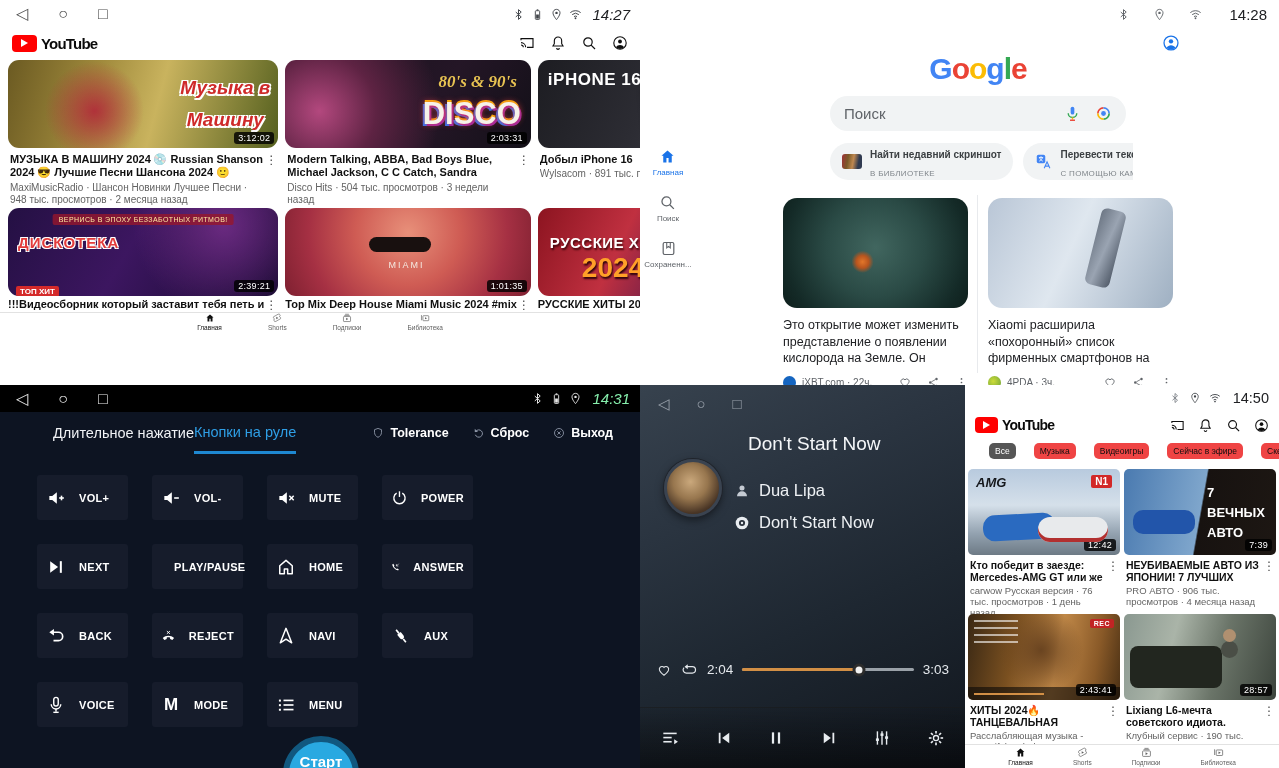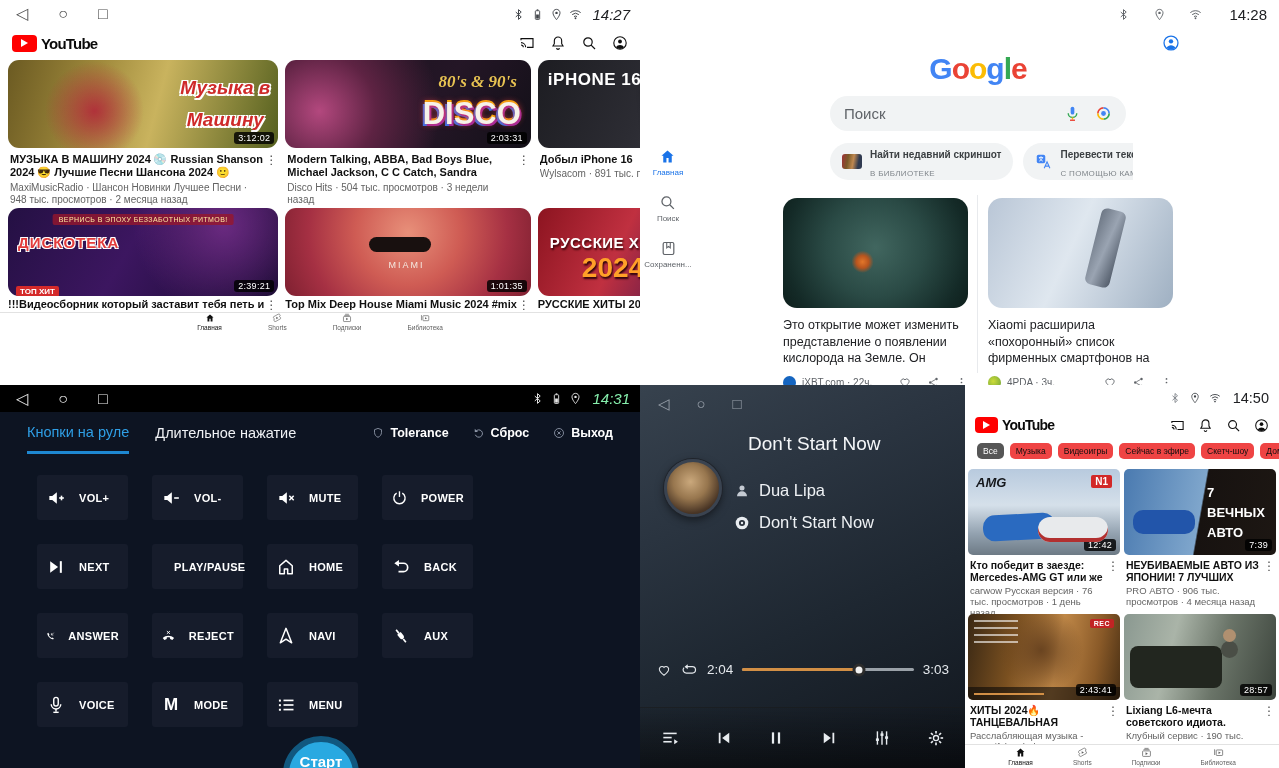--- a/index.html
+++ b/index.html
@@ -164,21 +164,21 @@
   .bm-ctl{position:absolute;left:0;right:0;bottom:0;height:60px;display:flex;align-items:center;
        justify-content:space-between;padding:0 20px;color:#e8ecf0;
        background:linear-gradient(rgba(10,14,18,.08),rgba(0,0,0,.5));border-top:1px solid rgba(255,255,255,.05);}
   
   .br-sbar{height:26px;justify-content:flex-end;gap:8px;padding-right:10px;color:#7d8288;}
   .br-sbar .stime{font-size:14.5px;}
   .br-head{display:flex;align-items:center;height:28px;padding:0 10px;}
   .br-head .ybadge{width:23px;height:16px;}
   .br-head .yword{font-size:14px;}
   .br-head .ytic{gap:13px;}
-  .br-chips{display:flex;align-items:center;gap:6px;height:24px;padding:0 6px;overflow:hidden;color:#555;}
+  .br-chips{display:flex;align-items:center;gap:18px;height:24px;padding:0 6px;overflow:hidden;color:#555;}
   .brchip{flex:none;font-size:8.5px;padding:3px 6px;border-radius:5px;background:#ef4444;color:#0f0f0f;white-space:nowrap;}
   .brchip.sel{background:#565656;color:#fff;}
   .br-grid{display:grid;grid-template-columns:1fr 1fr;column-gap:4px;padding:6px 3px 0 3px;row-gap:5px;}
   .br-grid .thumb{height:86px;border-radius:5px;}
   .br-grid .vtext{height:50px;padding-top:4px;}
   .br-grid .vtitle{font-size:10.5px;line-height:12px;max-height:24px;}
   .br-grid .vsub{font-size:9.5px;line-height:11px;}
   .br-nav{position:absolute;left:0;right:0;bottom:0;height:23px;gap:40px;}
   .th-amg{background:linear-gradient(#b8cade 0%,#d5e0ea 42%,#93a2b0 75%,#6d7a85 100%);}
   .th-amg .bl{position:absolute;left:8px;top:6px;font-weight:bold;font-style:italic;font-size:13px;color:#16181c;}
@@ -713,22 +713,22 @@
         <svg class="ic i13">
             <use href="#s-batt"></use>
           </svg>
         <svg class="ic i13">
             <use href="#s-pin"></use>
           </svg>
         <span class="stime">14:31</span>
       </div>
     </div>
     <div class="bl-tabs">
+      <div class="bl-tab rest">Длительное нажатие</div>
       <div class="bl-tab act">Кнопки на руле</div>
-      <div class="bl-tab rest">Длительное нажатие</div>
       <div class="bl-actions">
         <div class="bl-action">
           <svg class="ic i12">
               <use href="#s-shield"></use>
             </svg>
           <span>Tolerance</span>
         </div>
         <div class="bl-action">
           <svg class="ic i12">
               <use href="#s-reset"></use>
@@ -781,29 +781,29 @@
           <span class="lb">PLAY/PAUSE</span>
         </div>
       <div class="swcbtn">
           <svg class="ic i20">
             <use href="#s-homeo"></use>
           </svg>
           <span class="lb">HOME</span>
         </div>
       <div class="swcbtn">
           <svg class="ic i20">
+            <use href="#s-answer"></use>
+          </svg>
+          <span class="lb">ANSWER</span>
+        </div>
+      <div class="swcbtn">
+          <svg class="ic i20">
             <use href="#s-backu"></use>
           </svg>
           <span class="lb">BACK</span>
-        </div>
-      <div class="swcbtn">
-          <svg class="ic i20">
-            <use href="#s-answer"></use>
-          </svg>
-          <span class="lb">ANSWER</span>
         </div>
       <div class="swcbtn">
           <svg class="ic i20">
             <use href="#s-reject"></use>
           </svg>
           <span class="lb">REJECT</span>
         </div>
       <div class="swcbtn">
           <svg class="ic i20">
             <use href="#s-navi"></use>

